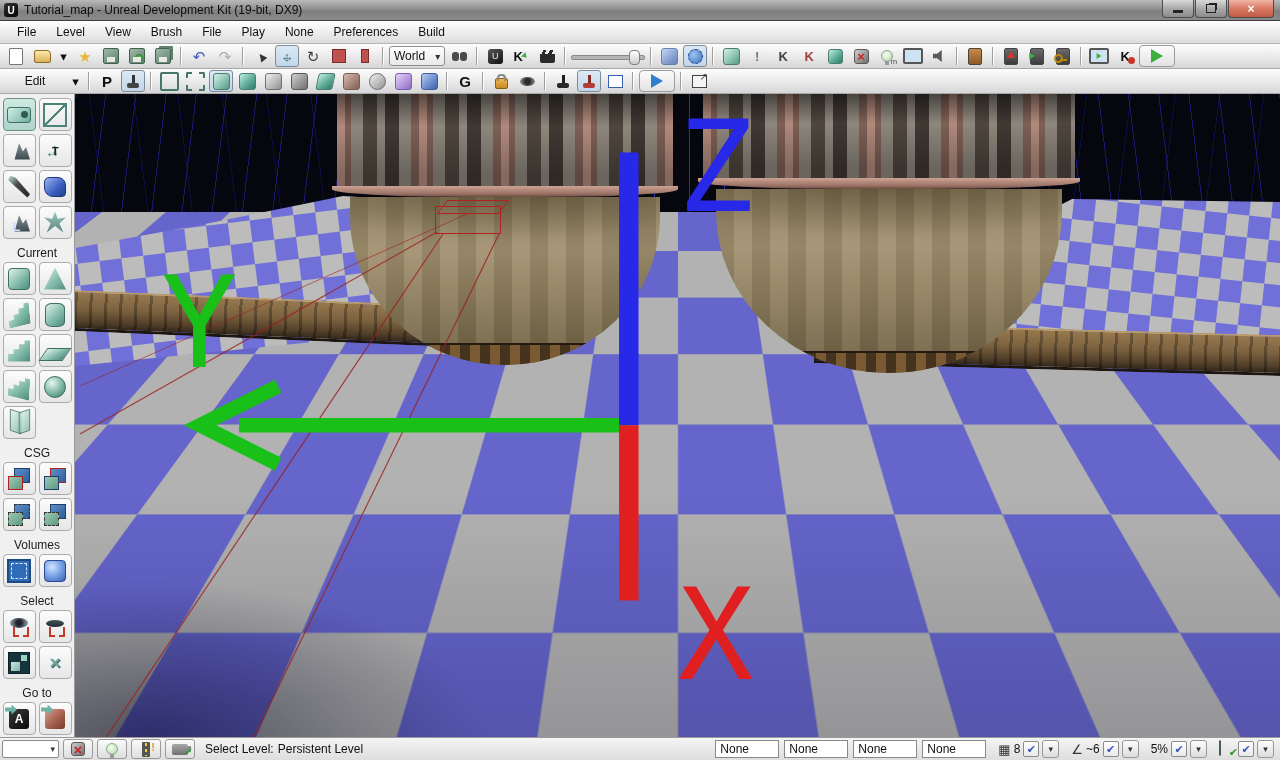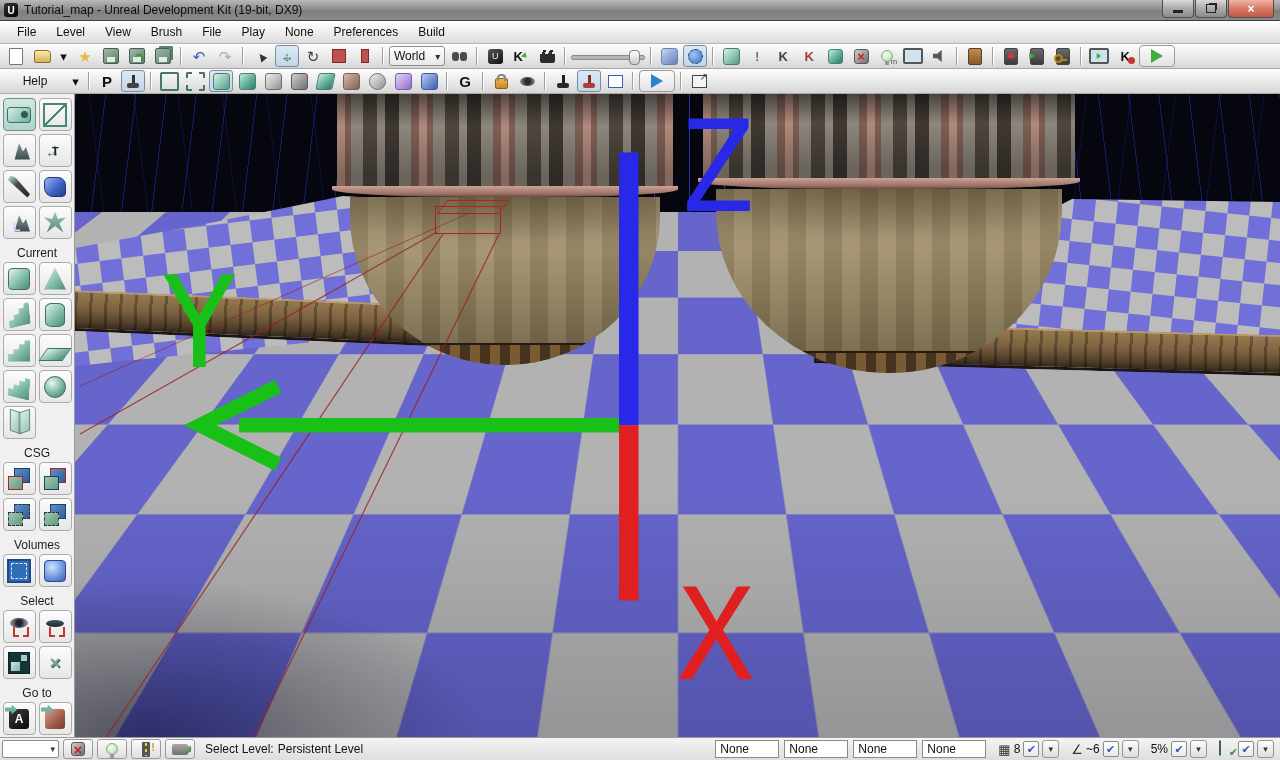--- a/index.html
+++ b/index.html
@@ -419,21 +419,21 @@
     <div class="tbtn">
         <span class="g" style="font-weight:bold">K</span>
         <span class="reddotk"></span>
       </div>
     <div class="bigplay">
         <span class="playtri big"></span>
       </div>
   </div>
 
   <div class="toolbar">
-    <div style="width:62px;text-align:center">Help</div>
+    <div style="width:62px;text-align:center">Edit</div>
     <div class="tbtn narrow">
         <span class="g">▾</span>
       </div>
     <div class="tsep"></div>
     <div class="tbtn">
         <span class="g" style="font-weight:bold;font-size:15px">P</span>
       </div>
     <div class="tbtn pressed">
         <span class="joyic"></span>
       </div>

